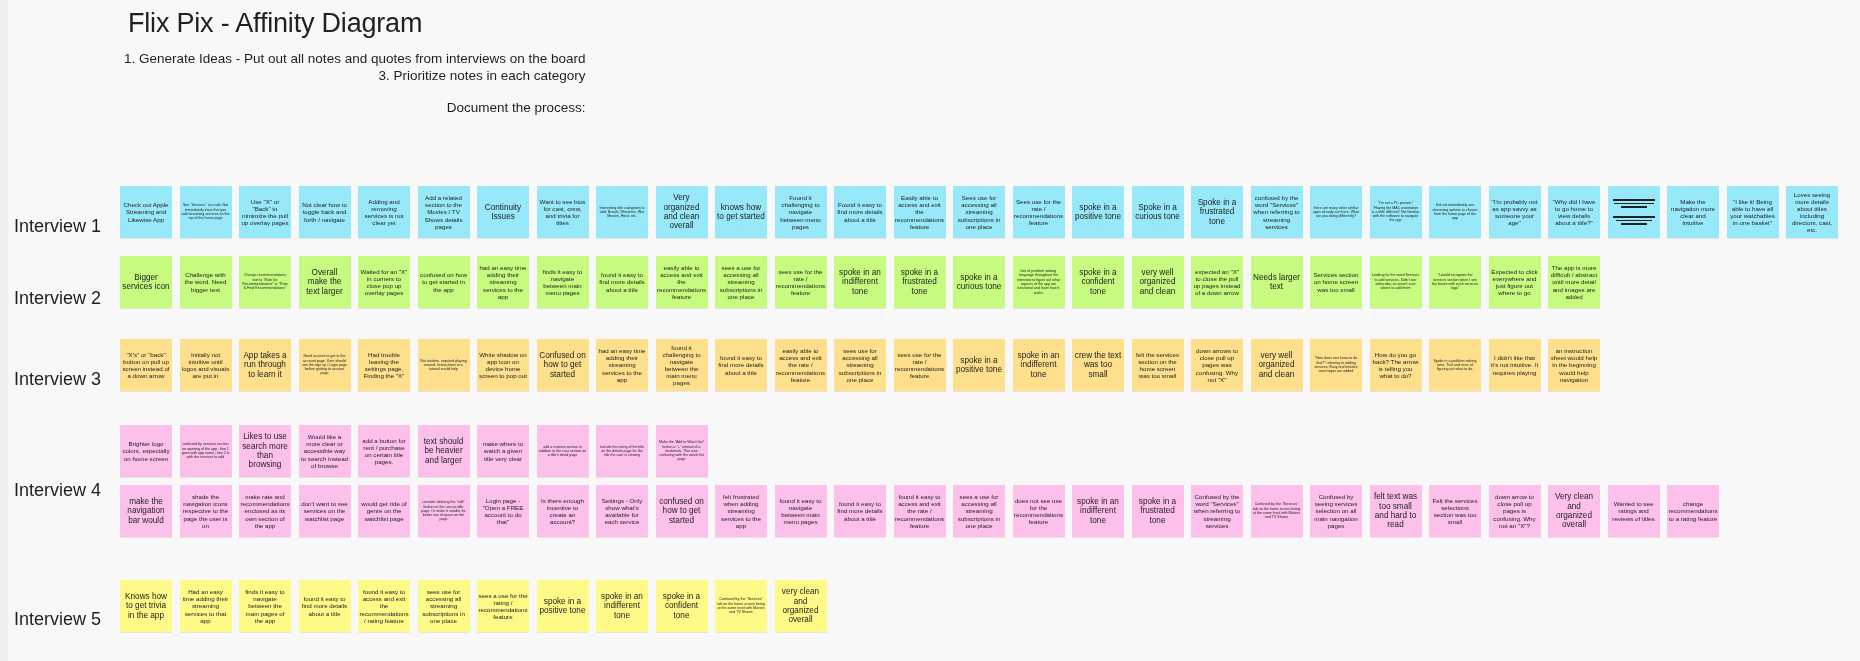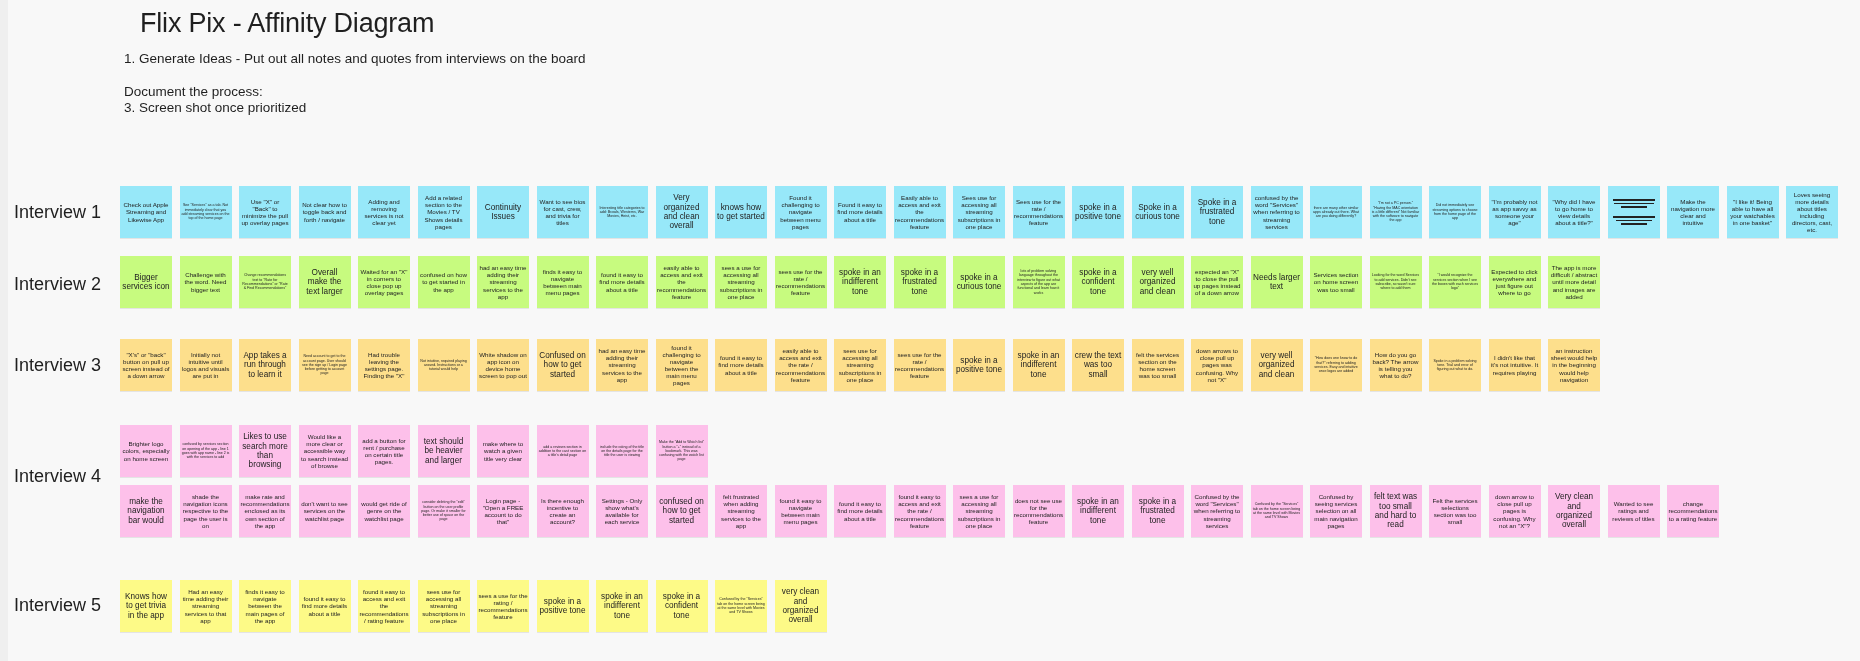--- a/index.html
+++ b/index.html
@@ -8,26 +8,26 @@
     background: #f8f8f8;
     font-family: "Liberation Sans", sans-serif;
     color: #1f1f1f;
     position: relative;
   }
   .left-edge {
     position: absolute; left: 0; top: 0; width: 8px; height: 661px;
     background: #efefef;
   }
   .header { position: absolute; left: 124px; top: 8px; }
-  .title { font-size: 27px; font-weight: normal; margin: 0 0 12px 16px; letter-spacing: -0.2px; }
-  .steps { font-size: 13.5px; line-height: 16.5px; }
+  .title { font-size: 27px; font-weight: normal; margin: 0 0 12px 4px; letter-spacing: -0.2px; }
+  .steps { font-size: 13.5px; line-height: 16.5px; text-align: right; }
   .steps div { white-space: nowrap; }
   .gap { height: 16px; }
   .row-label {
-    position: absolute; left: 14px; font-size: 18px; white-space: nowrap;
+    position: absolute; left: 14px; font-size: 18px; white-space: nowrap; margin-top: 14px;
   }
   .note-row { position: absolute; left: 120px; display: flex; gap: 7.5px; }
   .note {
     width: 52px; height: 52px; box-sizing: border-box;
     display: flex; align-items: center; justify-content: center;
     text-align: center; padding: 2px;
     color: #222; overflow: hidden;
     box-shadow: 0 0.5px 0.5px rgba(0,0,0,0.08);
     line-height: 1.15;
   }
@@ -45,23 +45,23 @@
 </style>
 </head>
 <body>
 
 <div class="left-edge"></div>
 
 <div class="header">
   <h1 class="title">Flix Pix - Affinity Diagram</h1>
   <div class="steps">
     <div>1. Generate Ideas - Put out all notes and quotes from interviews on the board</div>
+    <div>3. Prioritize notes in each category</div>
     <div class="gap"></div>
     <div>Document the process:</div>
-    <div>3. Screen shot once prioritized</div>
   </div>
 </div>
 
 <div class="row-label" style="top:202px">Interview 1</div>
 <div class="note-row" id="row-i1" style="top:186px">
     <div class="note blue s-m">
       <span>Check out Apple Streaming and Likewise App</span>
     </div>
     <div class="note blue s-s">
       <span>See "Services" as a tab. Not immediately clear that you add streaming services on the top of the home page</span>

